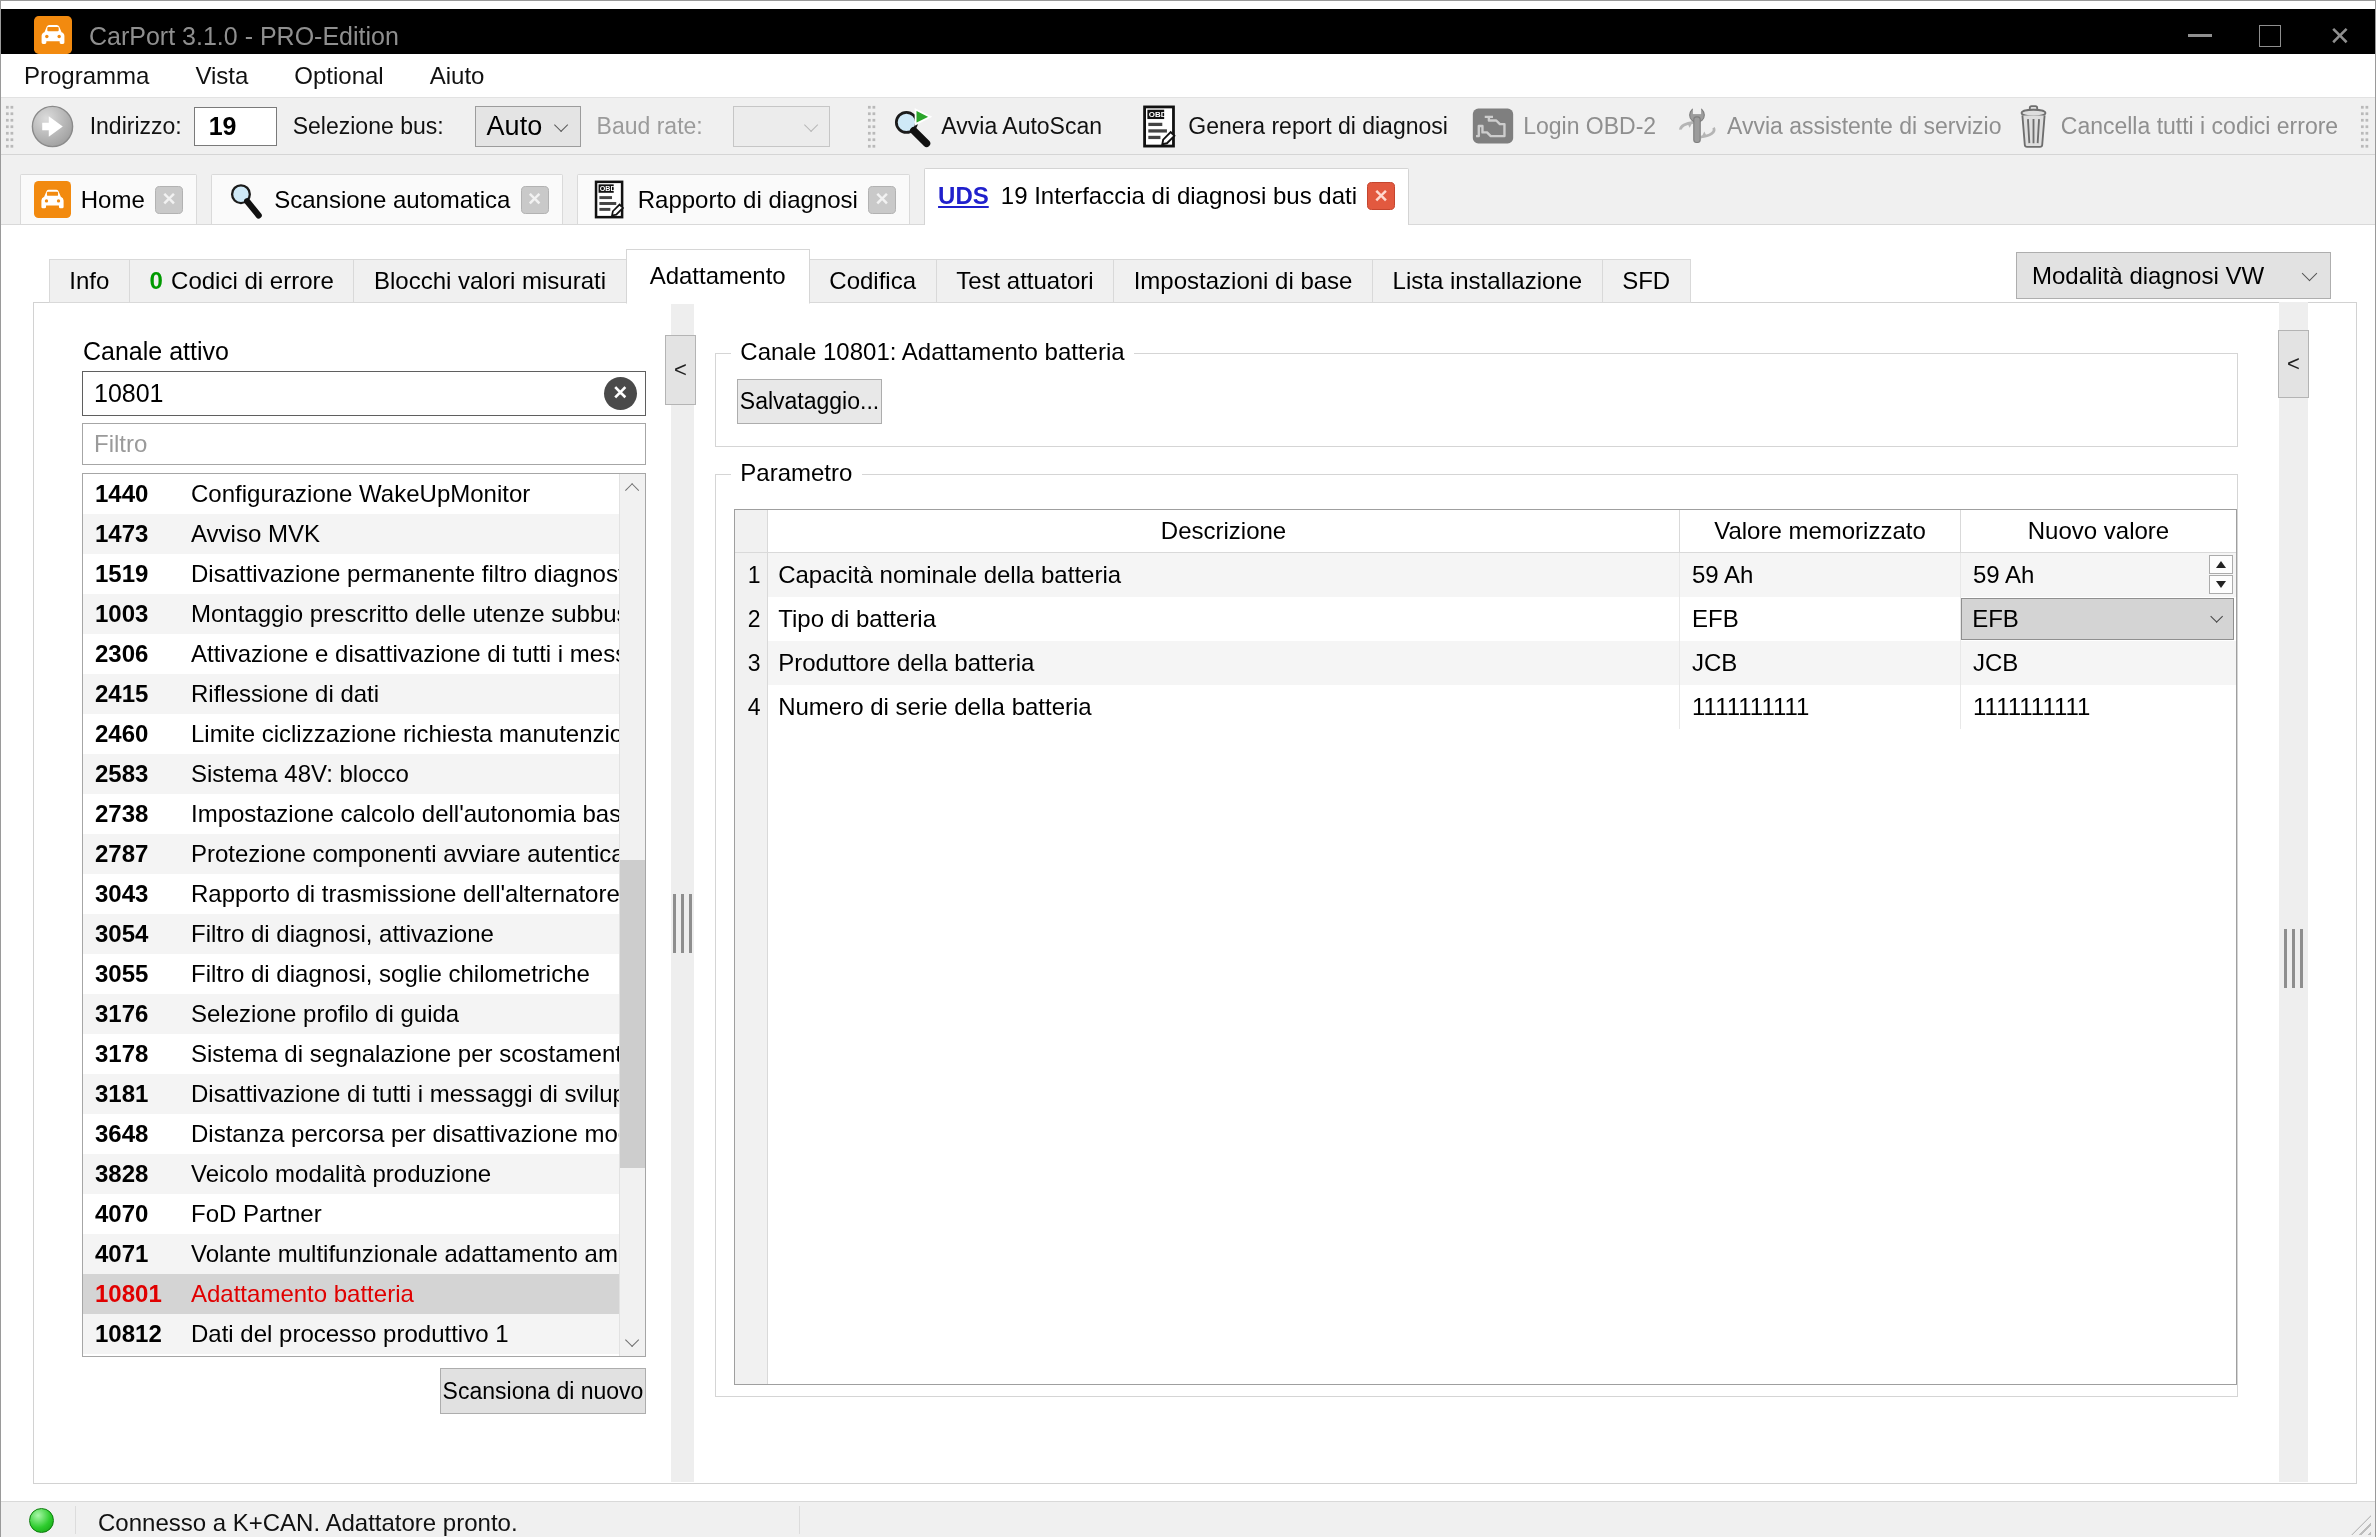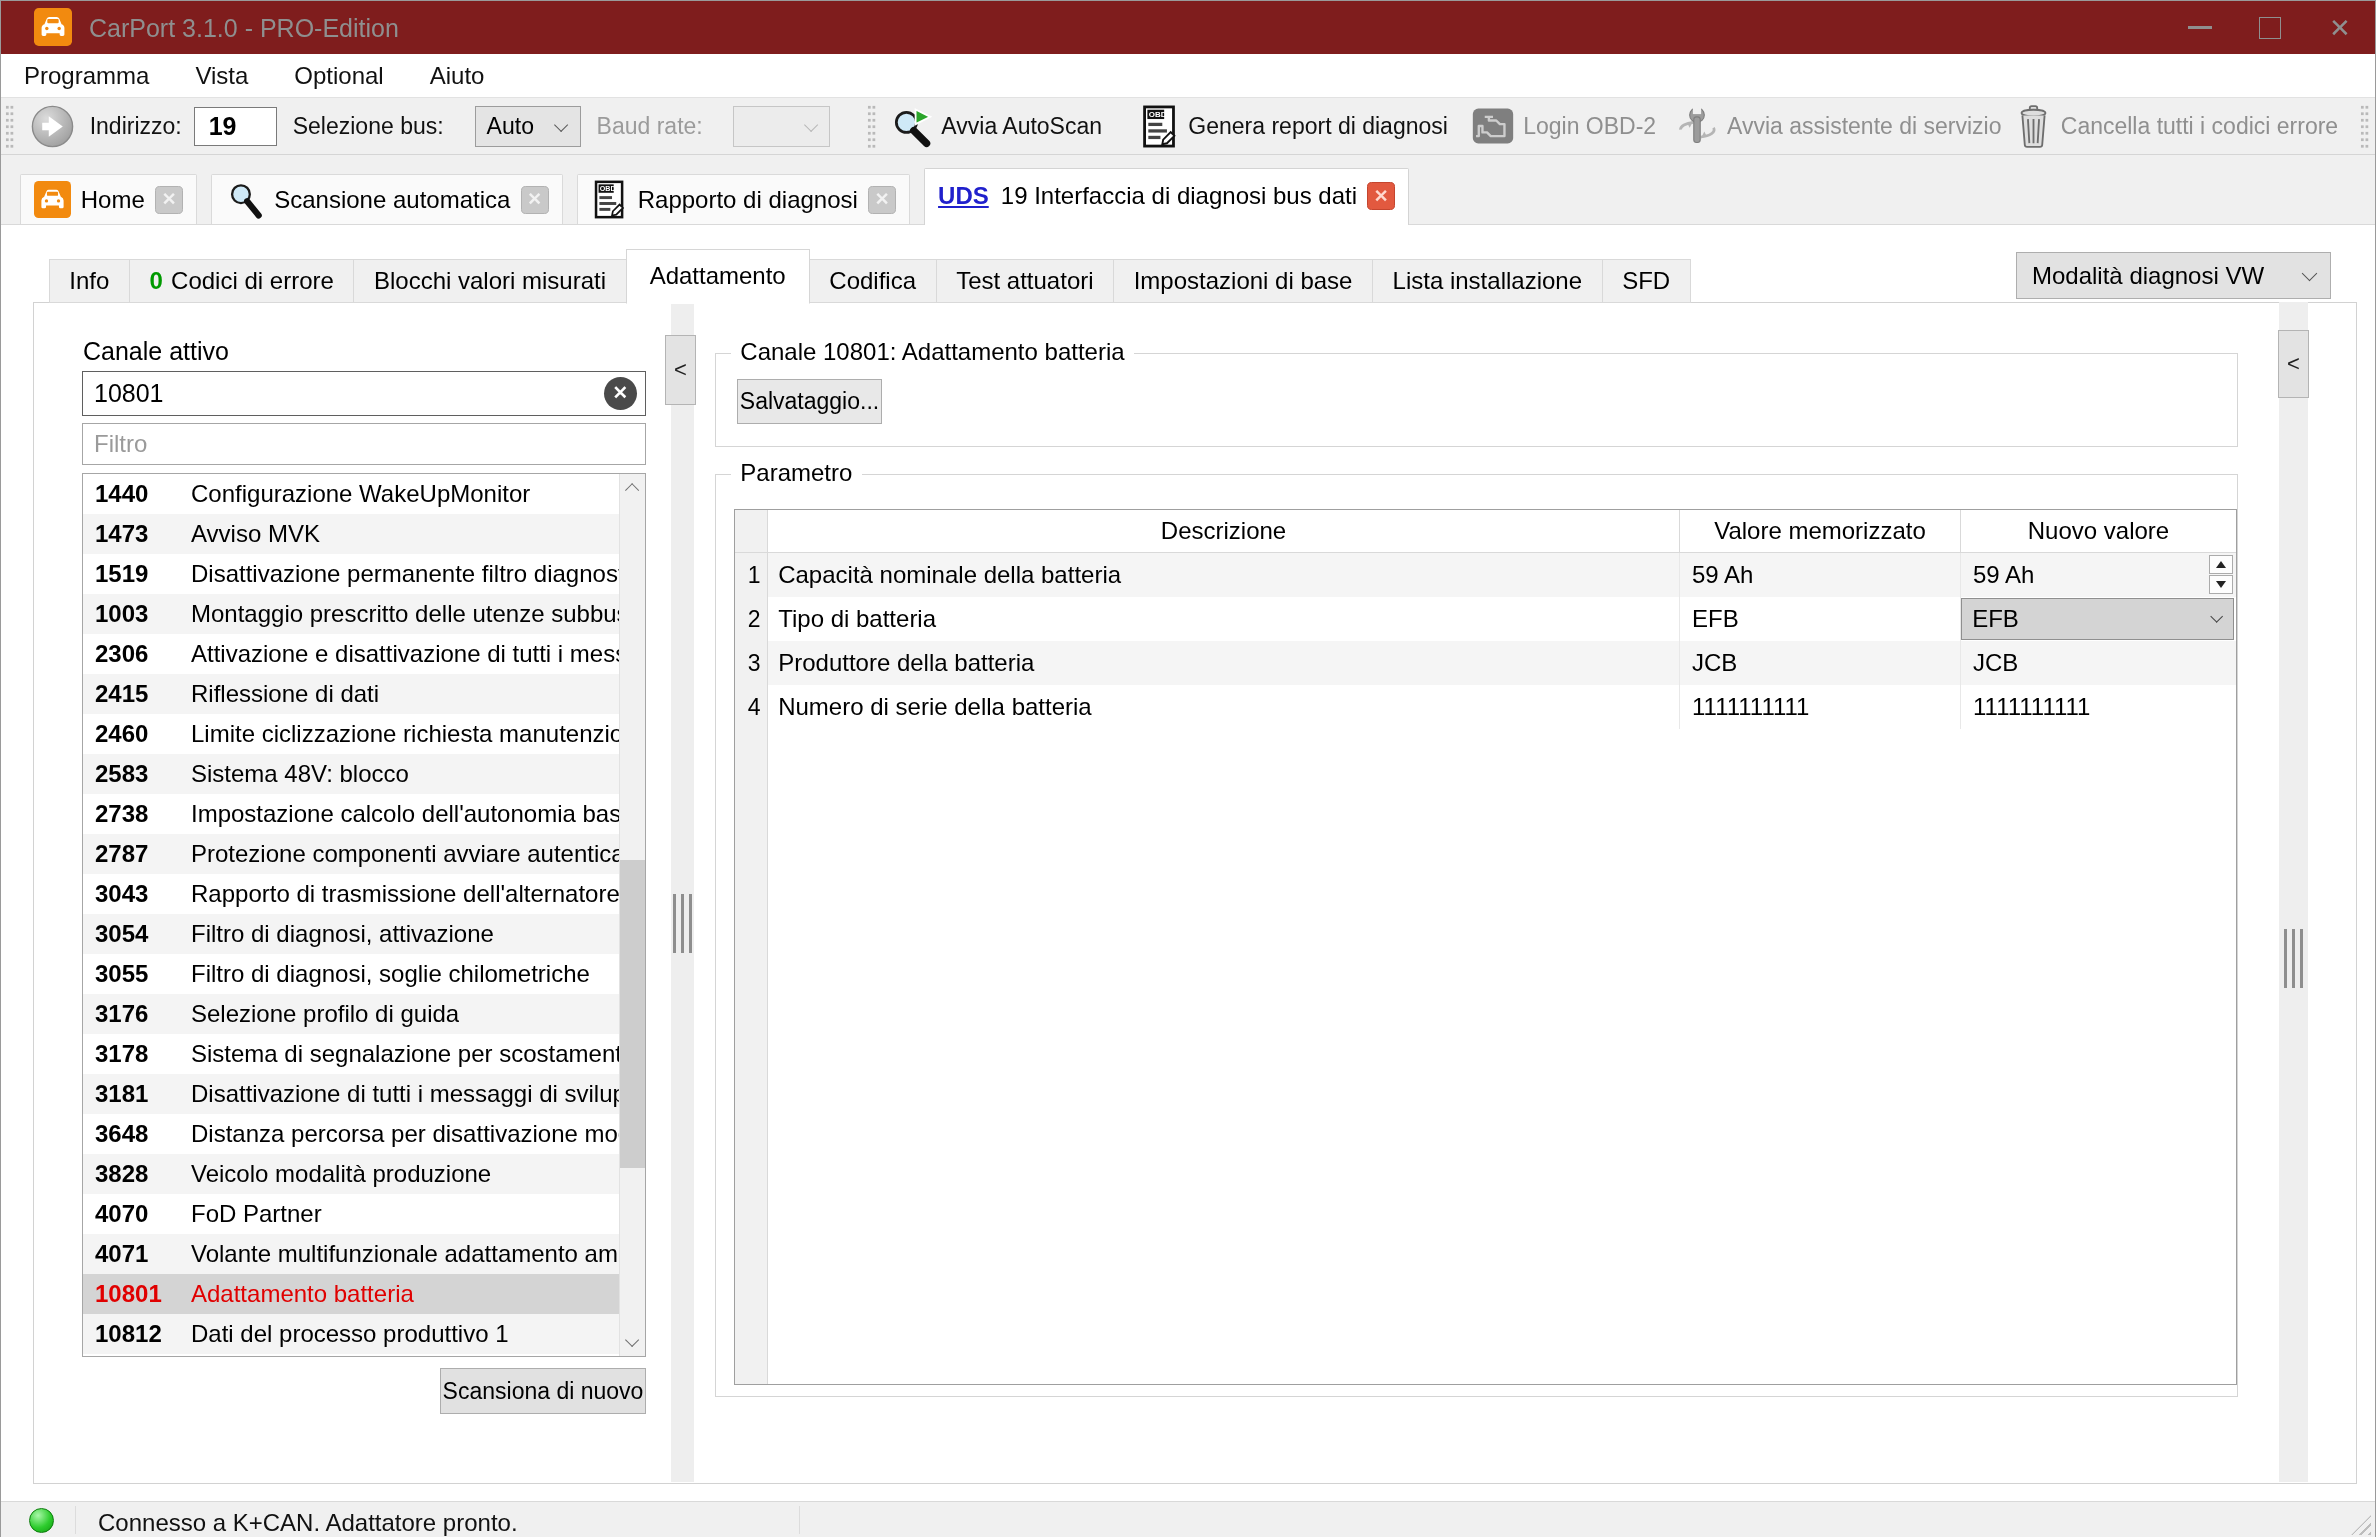--- a/index.html
+++ b/index.html
@@ -2,21 +2,21 @@
 <html style="font-size:15px"><head>
 <meta charset="utf-8">
 <style>
   * { margin:0; padding:0; box-sizing:border-box; }
   html,body { background:#cfcfcf; }
   body { font-family:"Liberation Sans", sans-serif; }
   .window { position:relative; width:2376px; height:1538px; background:#fff;
             border:0.9px solid #9a9a9a; overflow:hidden; }
 
   
-  .titlebar { position:absolute; left:0; top:0; width:100%; height:53px; background:#7f1d1d; }
+  .titlebar { position:absolute; left:0; top:8px; width:100%; height:53px; background:#000000; }
   .app-icon { position:absolute; left:33px; top:7.4px; width:38px; height:38px; }
   .title-text { position:absolute; left:88px; top:13px; font-size:25px; color:#8f8f8f; }
   .win-controls { position:absolute; right:0; top:0; height:53px; display:flex; }
   .wbtn { width:70px; height:53px; display:flex; align-items:center; justify-content:center; }
   .min-glyph { width:24px; height:2.8px; background:#8f8f8f; }
   .max-glyph { width:22px; height:22px; border:1.9px solid #8f8f8f; }
   .x-glyph { font-size:26px; color:#8f8f8f; line-height:1; }
 
   
   .menubar { position:absolute; left:0; top:53px; width:100%; height:43px; background:#fff;
@@ -30,21 +30,21 @@
   .grip-dots { width:9.3px; height:45px; margin-left:3.7px;
      background-image:radial-gradient(circle, #b9b9b9 1.5px, transparent 1.7px);
      background-size:4.6px 6.5px; }
   .nav-btn { width:43px; height:43px; margin-left:16.7px; }
   .tb-label { font-size:23px; color:#111; margin-left:16px; white-space:nowrap; }
   .tb-label.disabled { color:#9b9b9b; }
   .addr-input { width:83px; height:39px; margin-left:12px; border:0.9px solid #7a7a7a;
                 font-family:"Liberation Sans",sans-serif; font-size:25px; font-weight:bold;
                 padding-left:14px; background:#fff; }
   .combo { position:relative; height:41px; background:#e4e4e4; border:0.9px solid #9c9c9c;
-           display:flex; align-items:center; font-size:23px; padding:0 37px 0 11px; }
+           display:flex; align-items:center; font-size:27px; padding:0 37px 0 11px; }
   .combo .chev { position:absolute; right:13px; top:13px; width:10.2px; height:10.2px;
                  border-right:1.9px solid #5a5a5a; border-bottom:1.9px solid #5a5a5a;
                  transform:rotate(45deg); }
   .combo.auto { width:106px; margin-left:31px; }
   .combo.baud { width:97px; margin-left:30px; background:#ececec; border-color:#c6c6c6; }
   .combo.baud .chev { border-color:#b8b8b8; }
   .tbtn { display:flex; align-items:center; gap:8.3px; font-size:23px; color:#111; white-space:nowrap; }
   .tbtn.disabled { color:#8f8f8f; }
 
   

